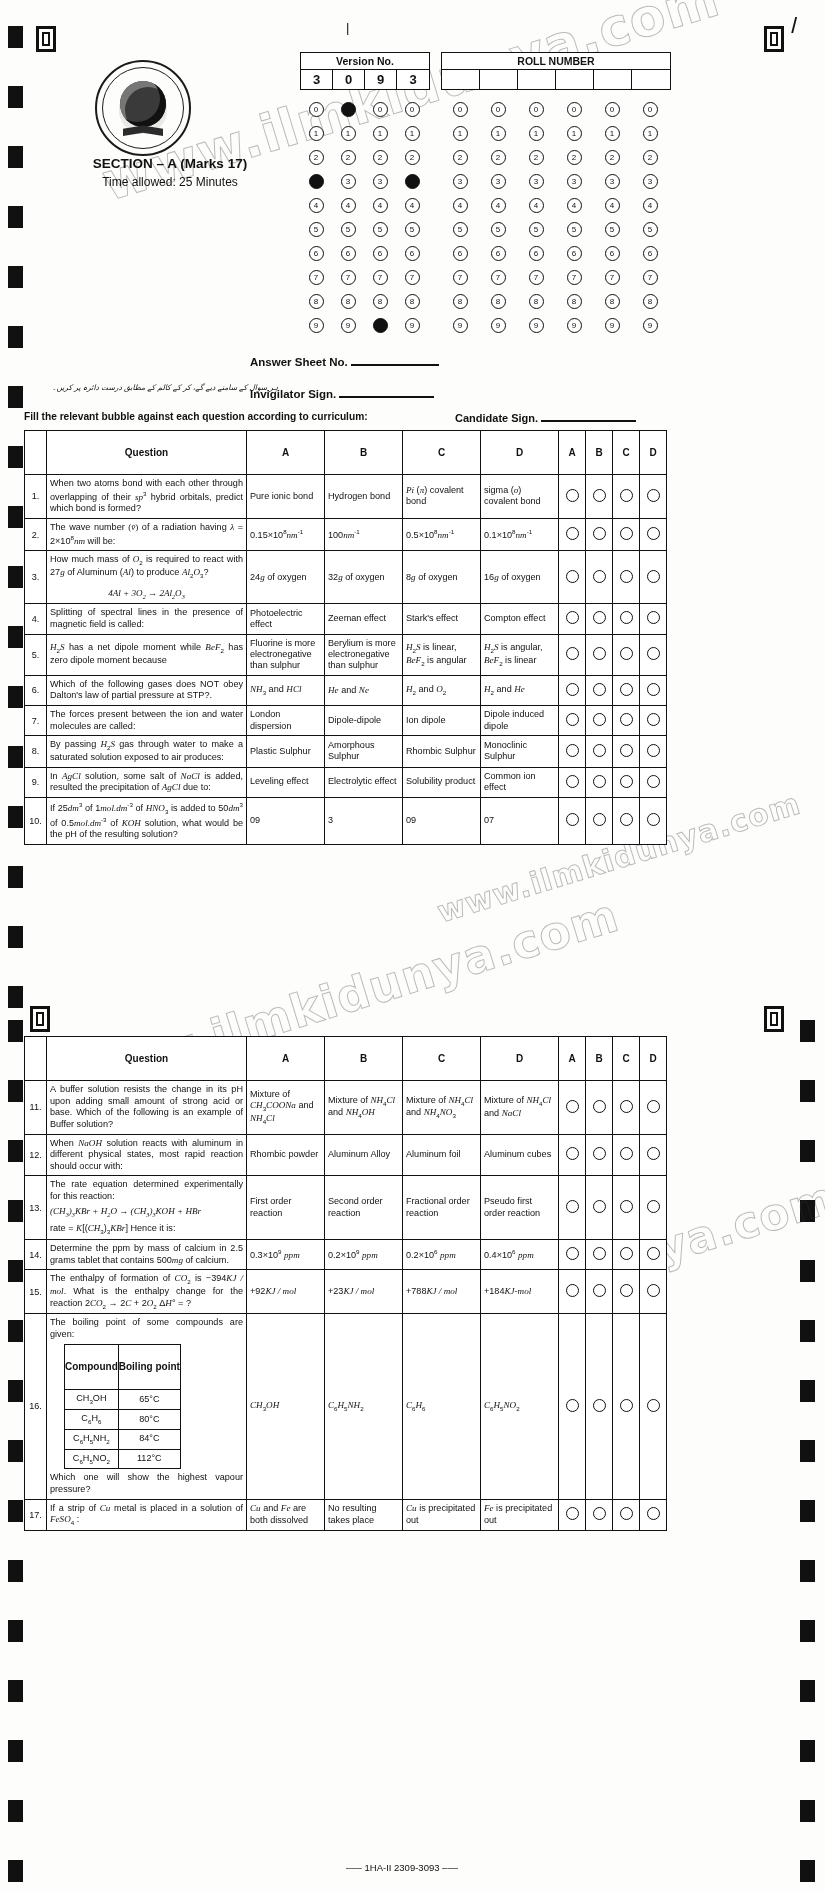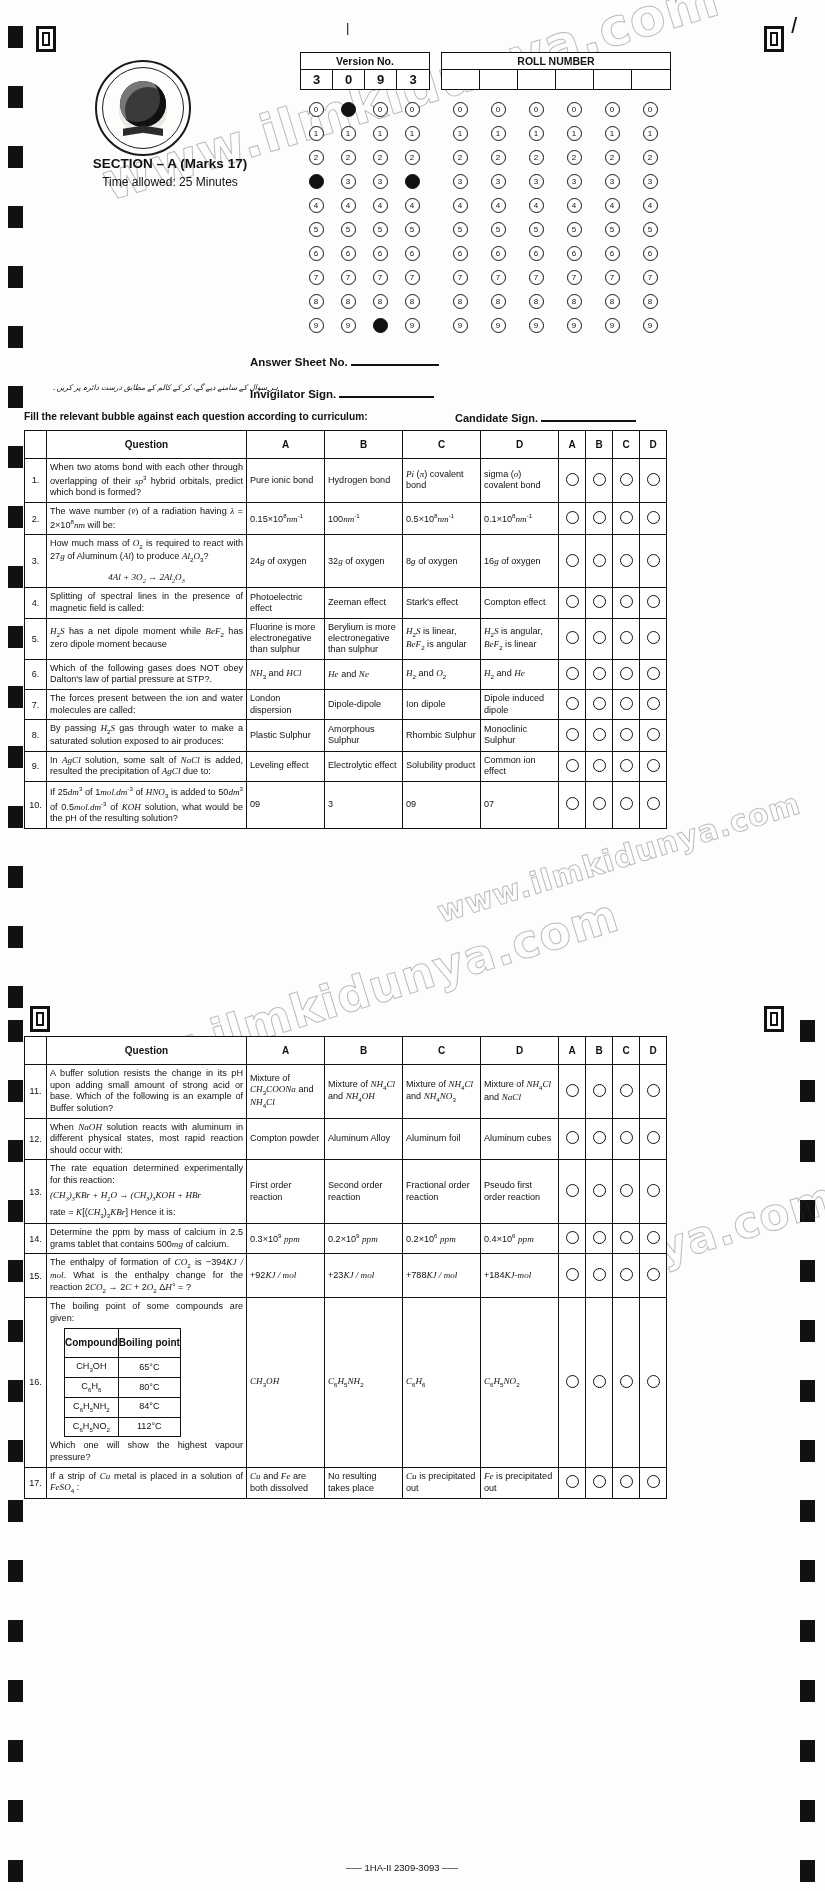--- a/index.html
+++ b/index.html
@@ -82,21 +82,21 @@
 
   .fillnote { position:absolute; left:24px; top:411px; font-size:10.2px; font-weight:bold; }
   .candsign { position:absolute; left:455px; top:411px; font-size:11px; font-weight:bold; }
   .urdu-line { position:absolute; left:52px; top:383px; font-size:7.6px; direction:rtl;font-style:italic; }
 
   
   table.qt { border-collapse:collapse; width:642px; background:#fff; table-layout:fixed; }
   table.qt th, table.qt td {
     border:1px solid #111; font-size:9.1px; padding:3px 3px; vertical-align:middle;
   }
-  table.qt th { font-weight:bold; text-align:center; font-size:10px; padding:8px 0; }
+  table.qt th { font-weight:bold; text-align:center; font-size:10px; padding:16px 0; }
   td.num { text-align:center; font-size:9.4px; width:22px; }
   td.q { text-align:justify; line-height:1.28; font-size:9.2px; }
   td.opt { font-size:9.1px; line-height:1.25; }
   td.bub-cell { text-align:center; width:29px; }
   .o { display:inline-block; width:13px; height:13px; border:1.3px solid #111; border-radius:50%; }
   i.m { font-style:italic; font-family:"Liberation Serif", serif; }
   sub { font-size:68%; } sup { font-size:68%; }
 
   .tbl1 { position:absolute; left:24px; top:430px; }
   .tbl2 { position:absolute; left:24px; top:1036px; }
@@ -755,21 +755,21 @@
           <td class="opt">Mixture of <i class="m">NH</i><sub>4</sub><i class="m">Cl</i> and <i class="m">NH</i><sub>4</sub><i class="m">NO</i><sub>3</sub></td>
           <td class="opt">Mixture of <i class="m">NH</i><sub>4</sub><i class="m">Cl</i> and <i class="m">NaCl</i></td>
           <td class="bub-cell"><span class="o"></span></td>
           <td class="bub-cell"><span class="o"></span></td>
           <td class="bub-cell"><span class="o"></span></td>
           <td class="bub-cell"><span class="o"></span></td>
         </tr>
         <tr>
           <td class="num">12.</td>
           <td class="q">When <i class="m">NaOH</i> solution reacts with aluminum in different physical states, most rapid reaction should occur with:</td>
-          <td class="opt">Compton powder</td>
+          <td class="opt">Rhombic powder</td>
           <td class="opt">Aluminum Alloy</td>
           <td class="opt">Aluminum foil</td>
           <td class="opt">Aluminum cubes</td>
           <td class="bub-cell"><span class="o"></span></td>
           <td class="bub-cell"><span class="o"></span></td>
           <td class="bub-cell"><span class="o"></span></td>
           <td class="bub-cell"><span class="o"></span></td>
         </tr>
         <tr>
           <td class="num">13.</td>

